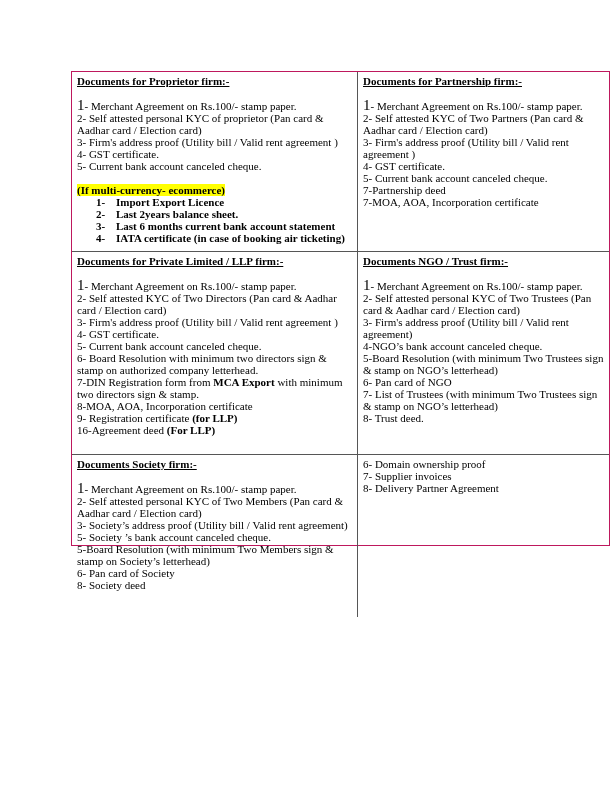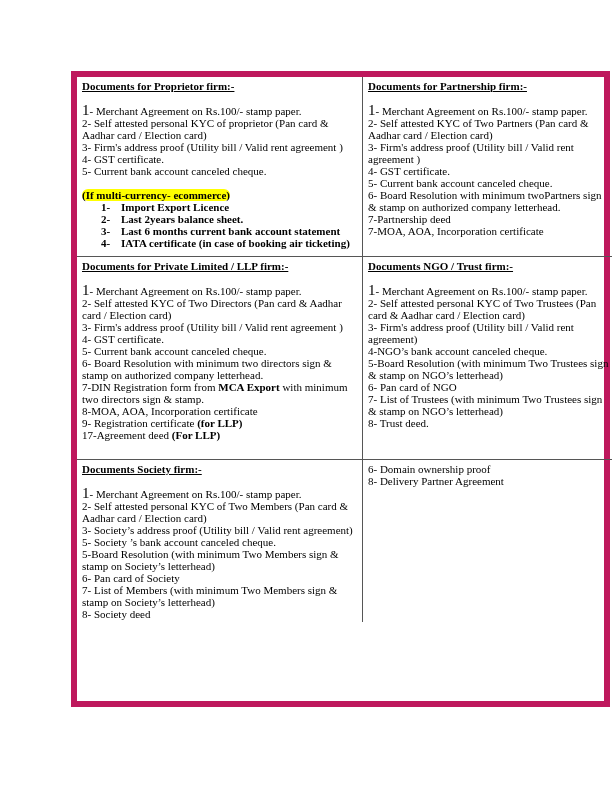--- a/index.html
+++ b/index.html
@@ -12,23 +12,23 @@
     font-size: 11px;
     line-height: 12px;
     color: #000000;
     overflow: hidden;
   }
   .doc-table {
     position: absolute;
     left: 71px;
     top: 71px;
     width: 539px;
-    height: 636px;
+    height: 475px;
     box-sizing: border-box;
-    border: 6px solid #be185d;
+    border: 1px solid #be185d;
     display: grid;
     grid-template-columns: 286px 251px;
     grid-template-rows: 180px 203px 162px;
   }
   .tcell {
     box-sizing: border-box;
     padding: 3px 4px 0 5px;
     overflow: hidden;
   }
   .tcell:nth-child(odd) { border-right: 1px solid #565656; }
@@ -36,21 +36,21 @@
   .tcell:nth-child(3), .tcell:nth-child(4) { border-bottom: 1px solid #565656; }
   .cell-header {
     font-weight: bold;
     text-decoration: underline;
     margin-bottom: 12px;
   }
   .item { }
   .item.lead::first-letter { font-size: 15px; }
   .gap { height: 12px; }
   .hl-line { }
-  .hl { background: #ffff00; font-weight: bold; border-radius: 6px; }
+  .hl { background: #ffff00; font-weight: bold; }
   .b { font-weight: bold; }
   .subitem {
     display: flex;
     font-weight: bold;
     padding-left: 19px;
   }
   .subitem .num { width: 20px; flex: none; }
 </style>
 </head>
 <body>
@@ -83,57 +83,56 @@
           <span>IATA certificate (in case of booking air ticketing)</span>
         </div>
       </div>
       <div class="tcell">
         <div class="cell-header">Documents for Partnership firm:-</div>
         <div class="item lead">1- Merchant Agreement on Rs.100/- stamp paper.</div>
         <div class="item">2- Self attested KYC of Two Partners (Pan card &amp; Aadhar card / Election card)</div>
         <div class="item">3- Firm's address proof (Utility bill / Valid rent agreement )</div>
         <div class="item">4- GST certificate.</div>
         <div class="item">5- Current bank account canceled cheque.</div>
-        <div class="item">6- Board Resolution with minimum twoPartners sign &amp; stamp on authorized company letterhead.</div>
         <div class="item">7-Partnership deed</div>
         <div class="item">7-MOA, AOA, Incorporation certificate</div>
       </div>
       <div class="tcell">
         <div class="cell-header">Documents for Private Limited / LLP firm:-</div>
         <div class="item lead">1- Merchant Agreement on Rs.100/- stamp paper.</div>
         <div class="item">2- Self attested KYC of Two Directors (Pan card &amp; Aadhar card / Election card)</div>
         <div class="item">3- Firm's address proof (Utility bill / Valid rent agreement )</div>
         <div class="item">4- GST certificate.</div>
         <div class="item">5- Current bank account canceled cheque.</div>
         <div class="item">6- Board Resolution with minimum two directors sign &amp; stamp on authorized company letterhead.</div>
         <div class="item"><span>7-DIN Registration form from </span><span class="b">MCA Export</span><span> with minimum two directors sign &amp; stamp.</span></div>
         <div class="item">8-MOA, AOA, Incorporation certificate</div>
         <div class="item"><span>9- Registration certificate </span><span class="b">(for LLP)</span></div>
-        <div class="item"><span>17-Agreement deed </span><span class="b">(For LLP)</span></div>
+        <div class="item"><span>16-Agreement deed </span><span class="b">(For LLP)</span></div>
       </div>
       <div class="tcell">
         <div class="cell-header">Documents NGO / Trust firm:-</div>
         <div class="item lead">1- Merchant Agreement on Rs.100/- stamp paper.</div>
         <div class="item">2- Self attested personal KYC of Two Trustees (Pan card &amp; Aadhar card / Election card)</div>
         <div class="item">3- Firm's address proof (Utility bill / Valid rent agreement)</div>
         <div class="item">4-NGO’s bank account canceled cheque.</div>
         <div class="item">5-Board Resolution (with minimum Two Trustees sign &amp; stamp on NGO’s letterhead)</div>
         <div class="item">6- Pan card of NGO</div>
         <div class="item">7- List of Trustees (with minimum Two Trustees sign &amp; stamp on NGO’s letterhead)</div>
         <div class="item">8- Trust deed.</div>
       </div>
       <div class="tcell">
         <div class="cell-header">Documents Society firm:-</div>
         <div class="item lead">1- Merchant Agreement on Rs.100/- stamp paper.</div>
         <div class="item">2- Self attested personal KYC of Two Members (Pan card &amp; Aadhar card / Election card)</div>
         <div class="item">3- Society’s address proof (Utility bill / Valid rent agreement)</div>
         <div class="item">5- Society ’s bank account canceled cheque.</div>
         <div class="item">5-Board Resolution (with minimum Two Members sign &amp; stamp on Society’s letterhead)</div>
         <div class="item">6- Pan card of Society</div>
-        <div class="item">7- List of Members (with minimum Two Members sign &amp; stamp on Society’s letterhead)</div>
         <div class="item">8- Society deed</div>
       </div>
       <div class="tcell">
         <div class="item">6- Domain ownership proof</div>
+        <div class="item">7- Supplier invoices</div>
         <div class="item">8- Delivery Partner Agreement</div>
       </div>
     </div>
 </div>
 
 </body></html>

